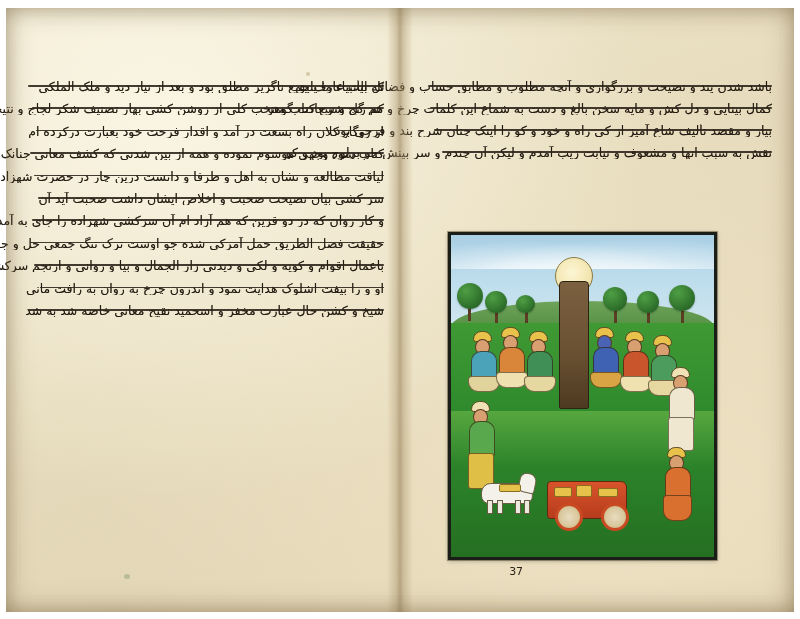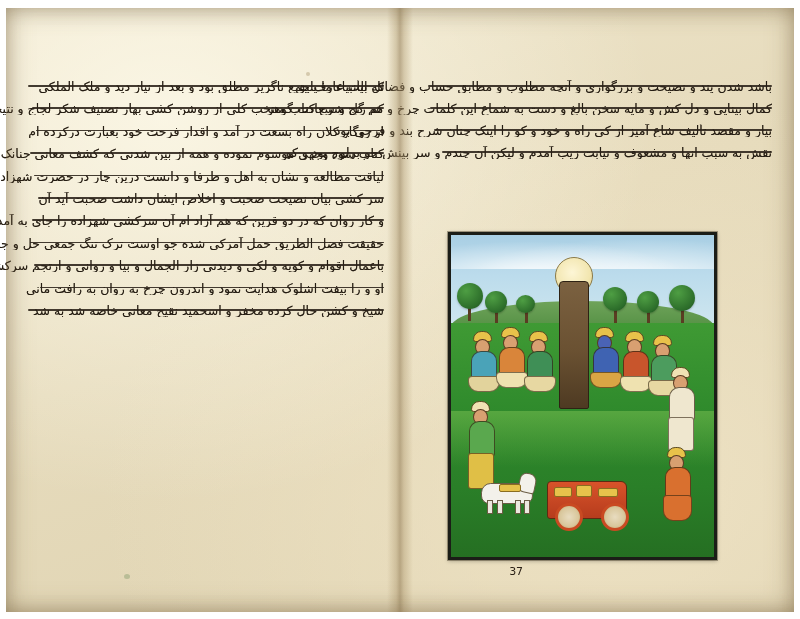--- a/index.html
+++ b/index.html
@@ -318,21 +318,21 @@
         </div>
         <div class="line">
           <div class="glyphs">باعمال اقوام و کویه و لکی و دیدنی زار الجمال و بیا و روانی و ارتجم سرکشی</div>
           <div class="stroke" style="width:350px"></div>
         </div>
         <div class="line">
           <div class="glyphs">او و را بیفت اشلوک هدایت نمود و اندرون چرخ به روان به رافت مانی</div>
           <div class="stroke" style="width:344px"></div>
         </div>
         <div class="line">
-          <div class="glyphs">شیخ و کشن حال کرده مخفر و اسحمید نقیح معانی خاصه شد به شد</div>
+          <div class="glyphs">شیخ و کشن حال عبارت مخفر و اسحمید نقیح معانی خاصه شد به شد</div>
           <div class="stroke" style="width:356px"></div>
         </div>
       </div>
 
       <div class="speck green" style="left:118px; top:566px; width:6px; height:5px;"></div>
       <div class="speck" style="left:300px; top:64px; width:4px; height:4px;"></div>
     </div>
 
     <div class="gutter"></div>
     <div class="edge-shade"></div>

